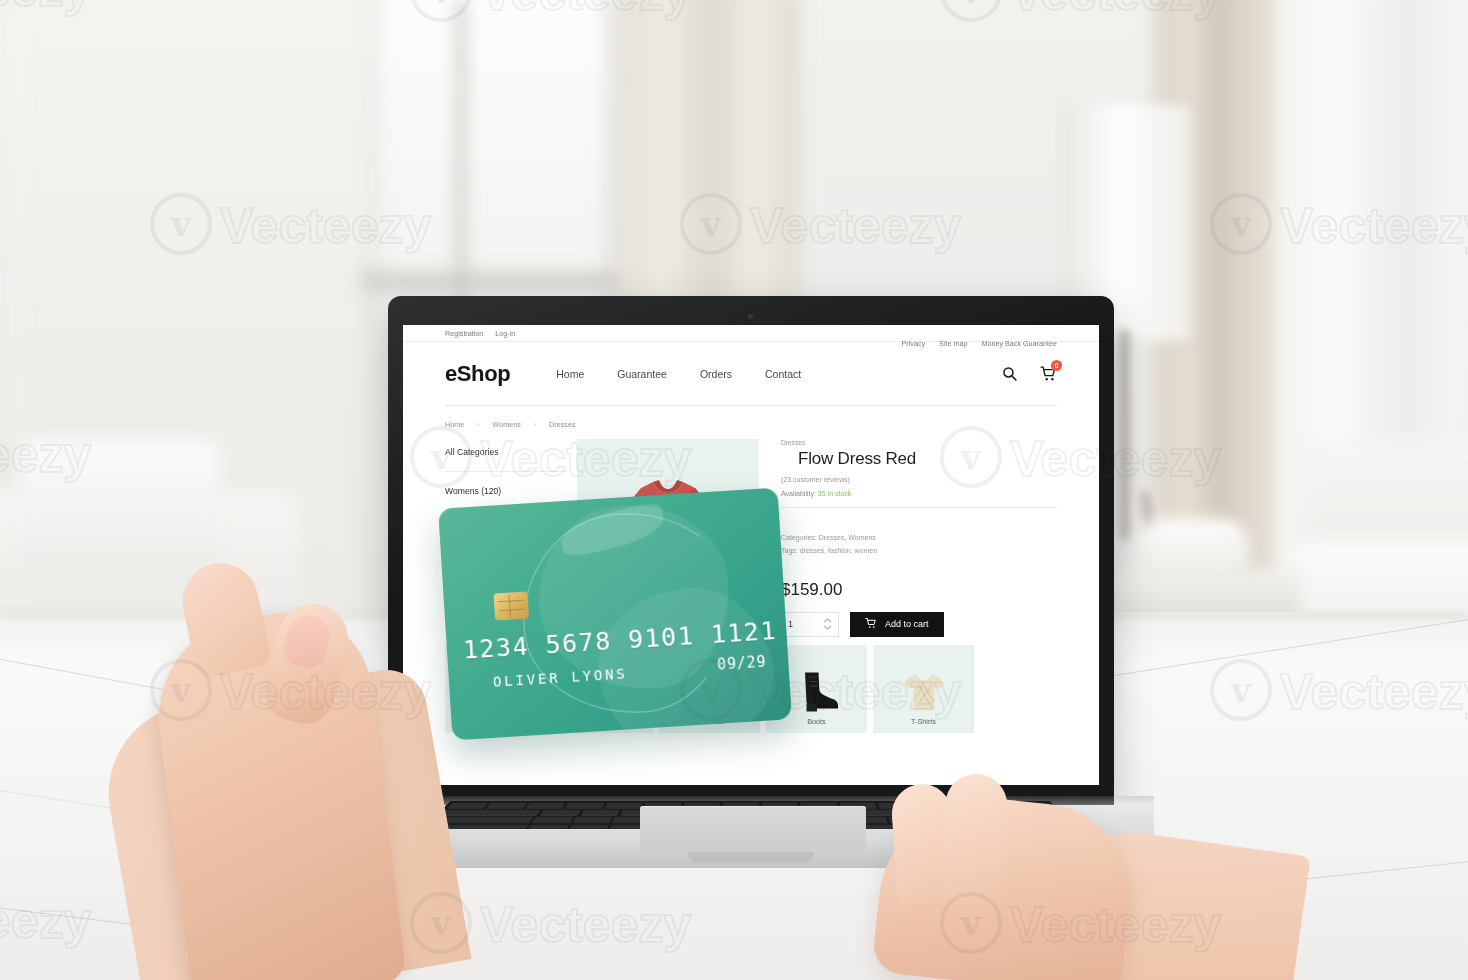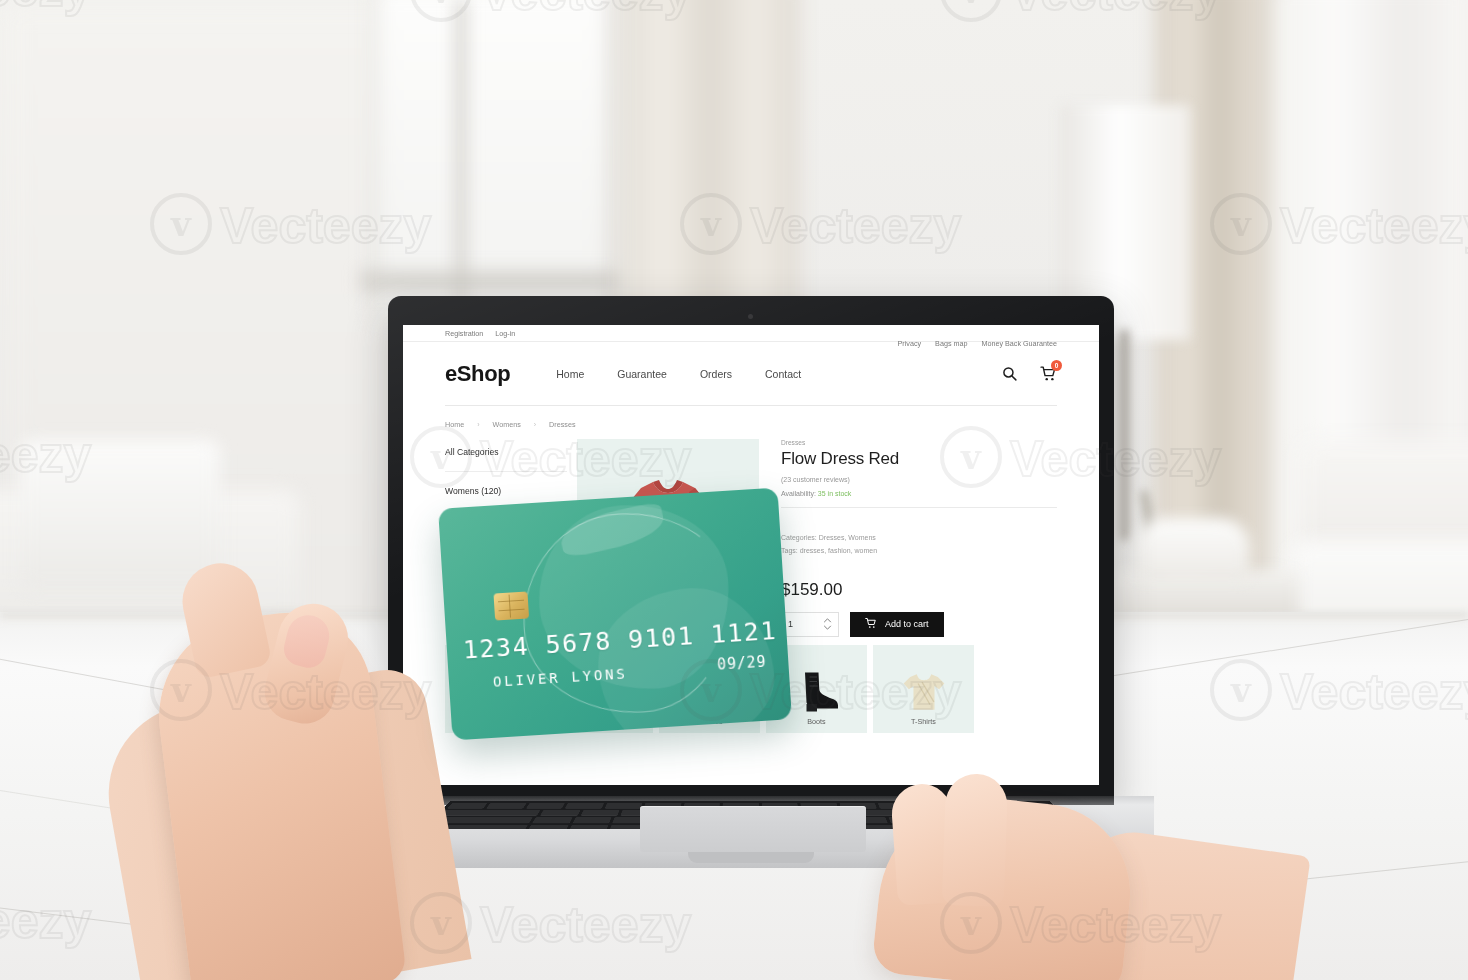--- a/index.html
+++ b/index.html
@@ -220,21 +220,21 @@
     font-size: 8.6px; color: #2f2f2f; padding: 14px 0; border-bottom: 1px solid #ededed;
   }
   .side-item:first-child { padding-top: 8px; }
 
   .gallery { width: 182px; height: 190px; background: #e9f2ef;
              display: flex; align-items: center; justify-content: center; position: relative; }
   .shirt-red { position: relative; width: 90px; height: 120px; }
 
   .details { flex: 1; padding-left: 22px; }
   .det-cat { font-size: 6.6px; color: #9a9a9a; }
-  .det-title { font-size: 17px; font-weight: 400; color: #1f1f1f; margin-top: 3px; letter-spacing: -.2px;}
+  .det-title { font-size: 17px; font-weight: 400; color: #1f1f1f; margin-top: 3px; letter-spacing: -.2px; margin-left: 17px;}
   .det-reviews { font-size: 7px; color: #989898; margin-top: 7px; }
   .det-avail { font-size: 7px; color: #8d8d8d; margin-top: 7px; }
   .det-avail b { color: #7cbe5e; font-weight: 400; }
   .det-rule { border-top: 1px solid #eaeaea; margin-top: 10px; }
   .det-desc { font-size: 7.4px; color: #6f6f6f; line-height: 1.75; margin-top: 11px; }
   .det-meta { font-size: 7px; color: #9a9a9a; line-height: 1.85; margin-top: 24px; }
   .det-price { font-size: 17px; color: #1b1b1b; margin-top: 22px; }
   .buyrow { display: flex; align-items: center; gap: 11px; margin-top: 12px; }
   .qty {
     width: 58px; height: 25px; border: 1px solid #e0e0e0; display: flex;
@@ -441,21 +441,21 @@
   <div class="camera"></div>
 
   <div class="screen">
     <div class="site">
 
       <div class="topbar">
         <a href="#">Registration</a>
         <a href="#">Log-in</a>
         <div class="right">
           <a href="#">Privacy</a>
-          <a href="#">Bags map</a>
+          <a href="#">Site map</a>
           <a href="#">Money Back Guarantee</a>
         </div>
       </div>
 
       <div class="header">
         <div class="logo">eShop</div>
         <div class="nav">
           <a href="#">Home</a>
           <a href="#">Guarantee</a>
           <a href="#">Orders</a>

